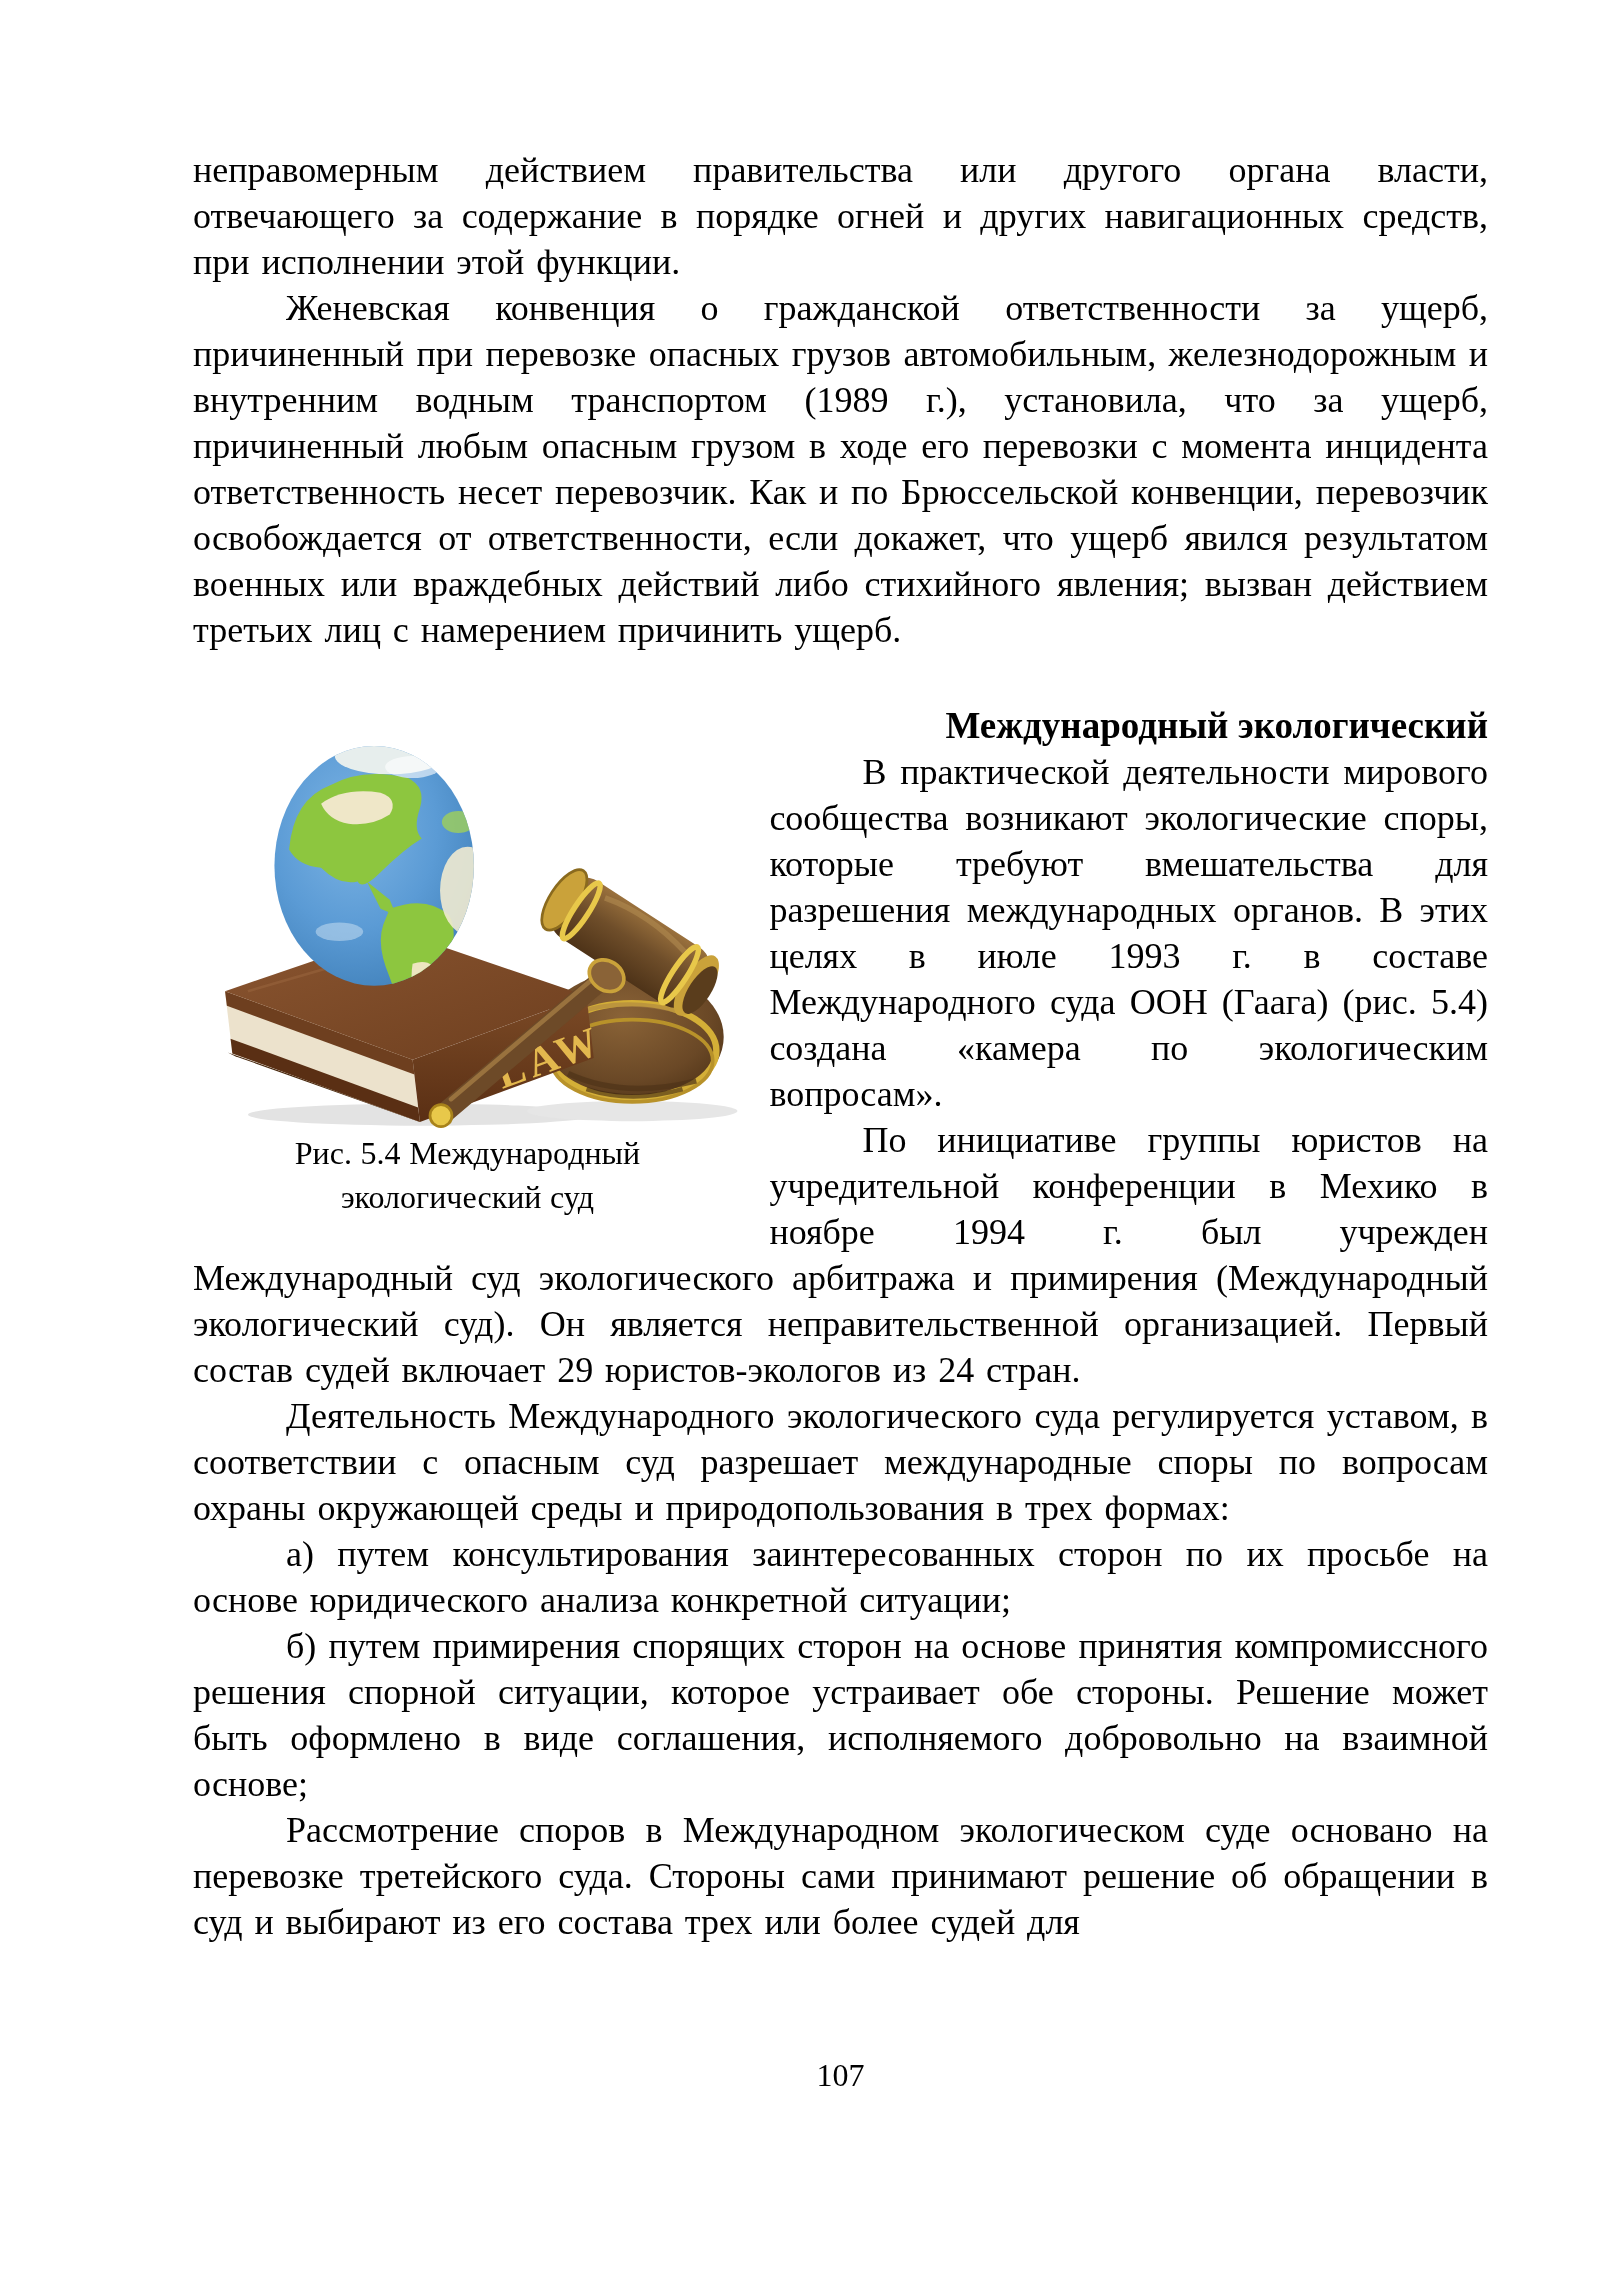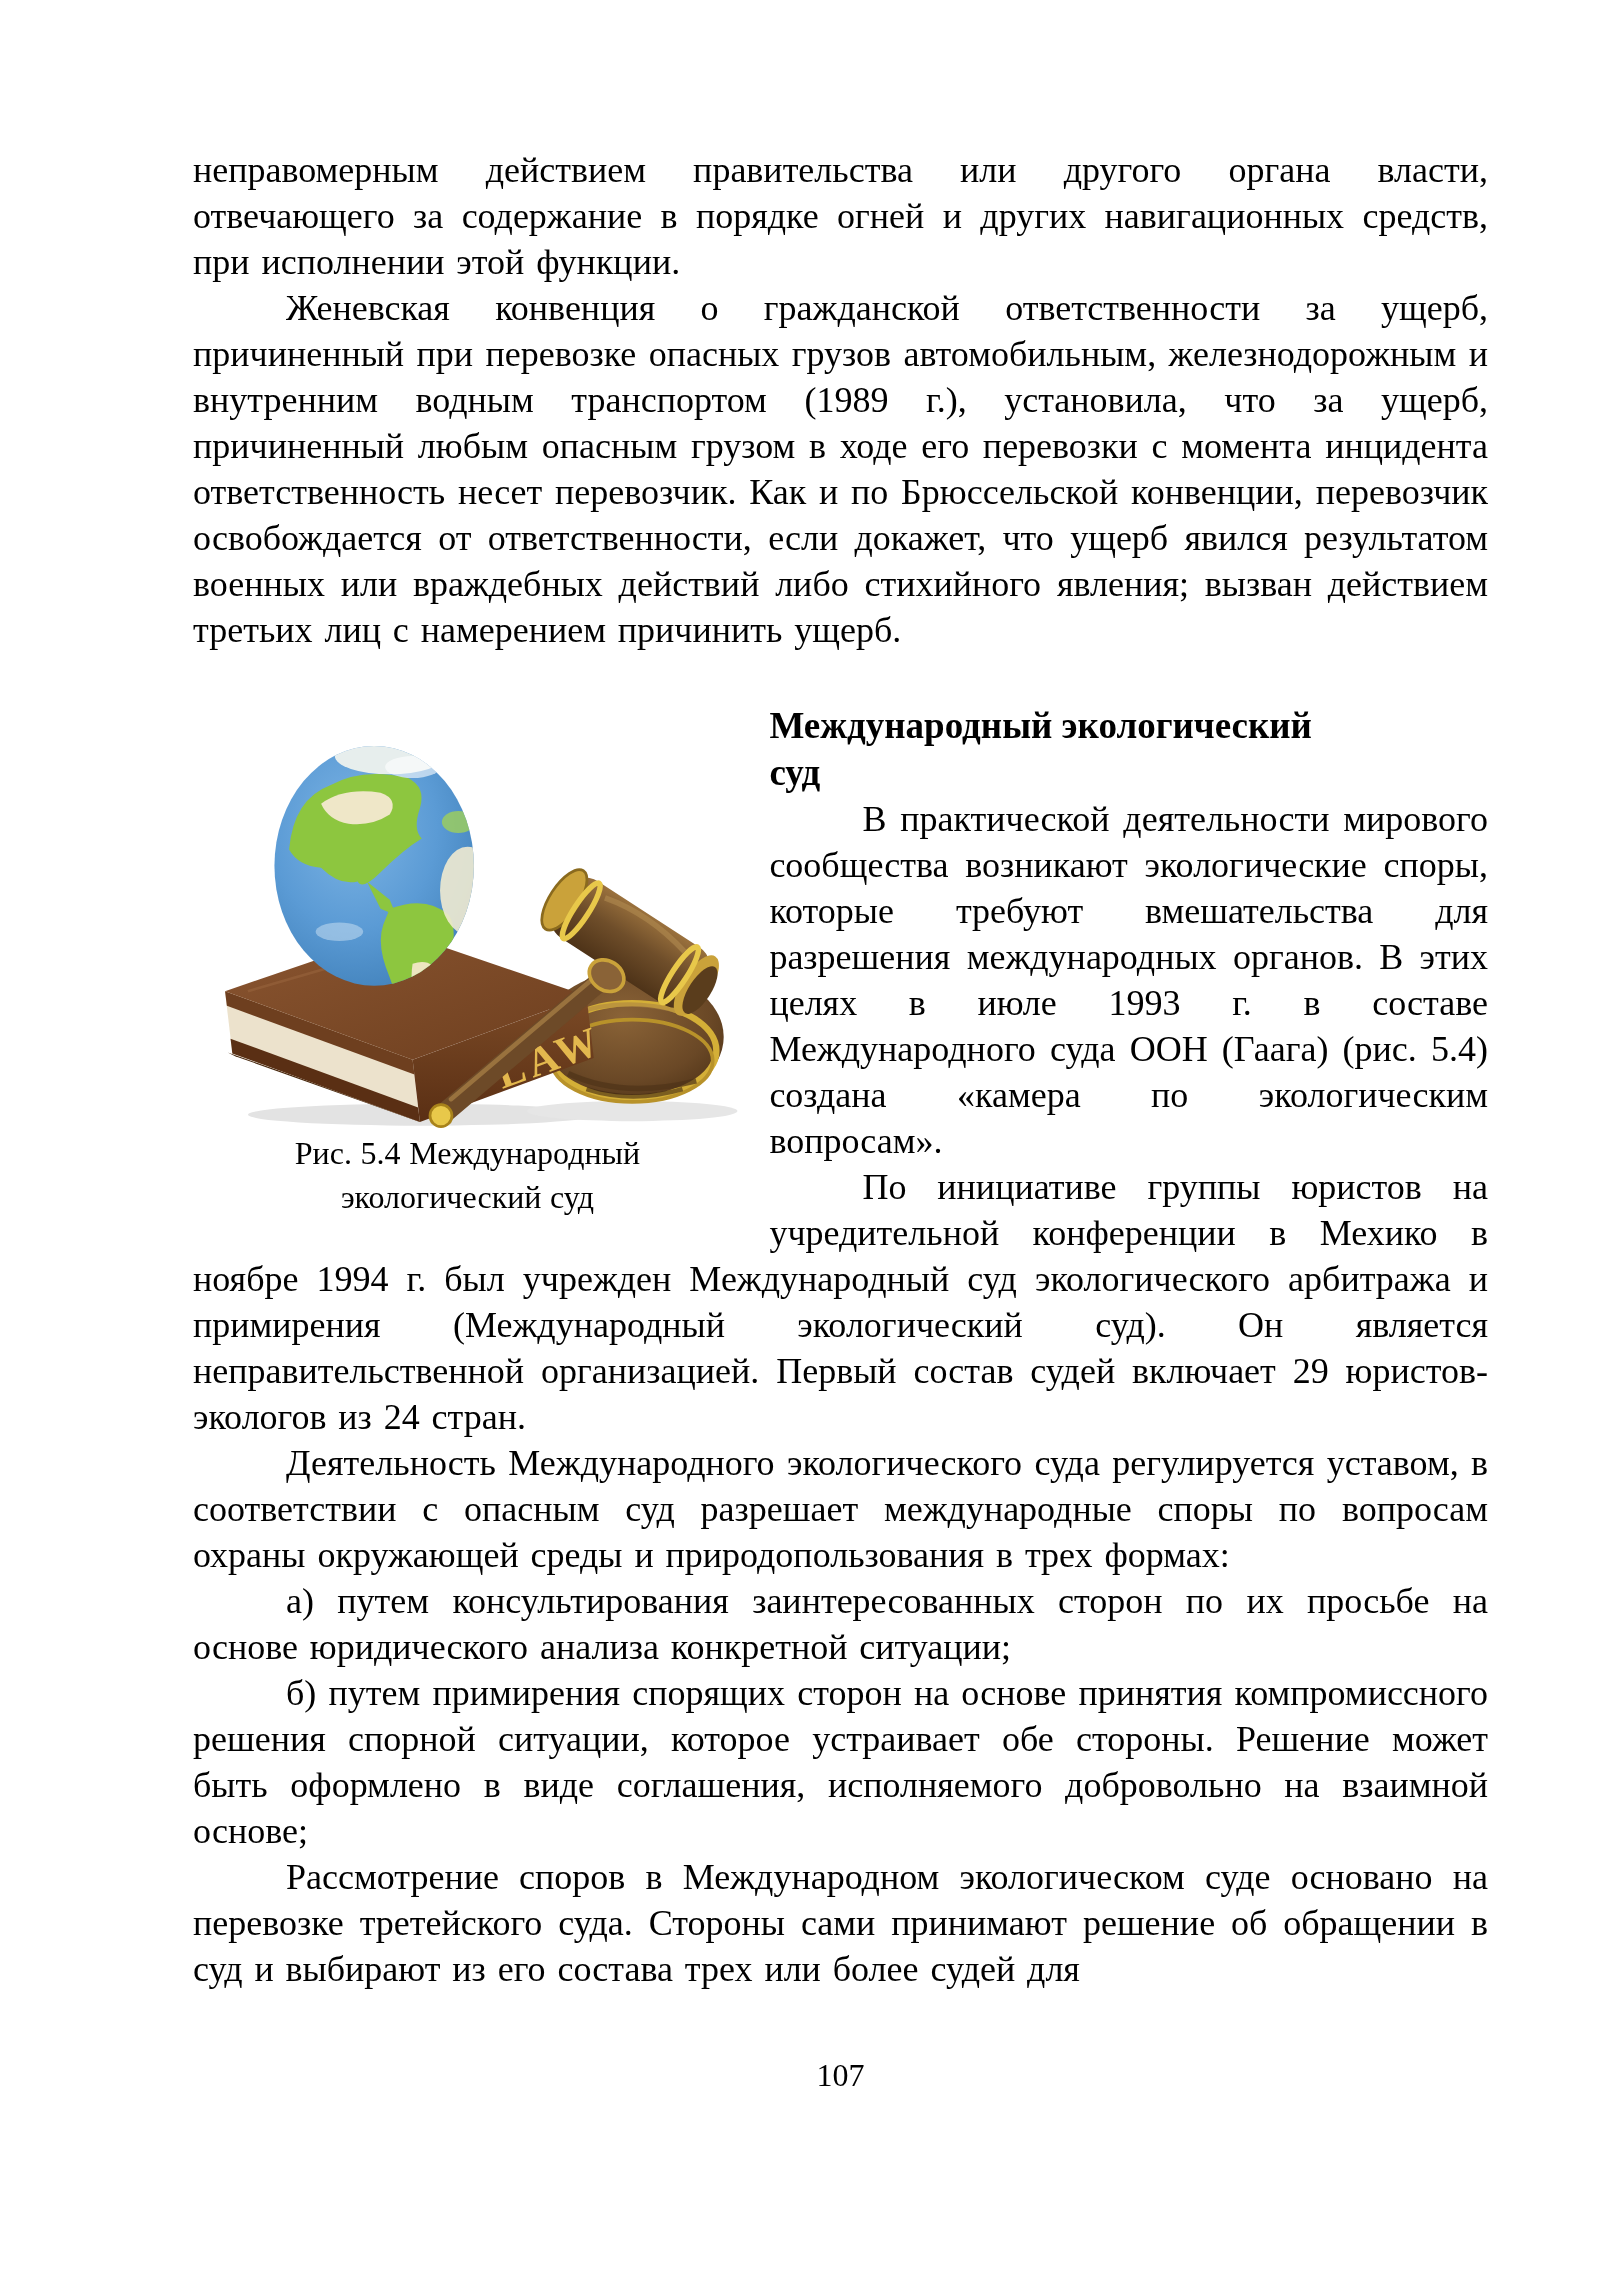--- a/index.html
+++ b/index.html
@@ -40,21 +40,21 @@
     word-spacing: 0.02em;
   }
   h2.heading {
     margin: 0;
     padding: 0;
     font-size: 37px;
     line-height: 47px;
     font-weight: bold;
     text-align: center;
   }
-  h2.heading .hl { display: block; text-align: left; }
+  h2.heading .hl { display: block; text-align: right; }
   .pagenum {
     position: absolute;
     bottom: 96px;
     left: 193px;
     right: 133px;
     text-align: center;
     font-size: 32px;
     margin-top: 24px;
   }
 </style>
@@ -160,21 +160,20 @@
 
           <ellipse cx="452" cy="288" rx="20" ry="16" fill="#8a6337" transform="rotate(33 452 288)"></ellipse>
           <ellipse cx="452" cy="288" rx="20" ry="16" fill="none" stroke="#caa23a" stroke-width="4" transform="rotate(33 452 288)"></ellipse>
         </g>
       </svg>
       <figcaption class="figcaption">Рис. 5.4 Международный экологический суд</figcaption>
     </figure>
 
     <h2 class="heading">
       <span class="hl">Международный экологический</span>
-      <span class="hl">суд</span>
     </h2>
 
     <p>В практической деятельности мирового сообщества возникают экологические споры, которые требуют вмешательства для разрешения международных органов. В этих целях в июле 1993 г. в составе Международного суда ООН (Гаага) (рис. 5.4) создана «камера по экологическим вопросам».</p>
     <p>По инициативе группы юристов на учредительной конференции в Мехико в ноябре 1994 г. был учрежден Международный суд экологического арбитража и примирения (Международный экологический суд). Он является неправительственной организацией. Первый состав судей включает 29 юристов-экологов из 24 стран.</p>
     <p>Деятельность Международного экологического суда регулируется уставом, в соответствии с опасным суд разрешает международные споры по вопросам охраны окружающей среды и природопользования в трех формах:</p>
     <p>а) путем консультирования заинтересованных сторон по их просьбе на основе юридического анализа конкретной ситуации;</p>
     <p>б) путем примирения спорящих сторон на основе принятия компромиссного решения спорной ситуации, которое устраивает обе стороны. Решение может быть оформлено в виде соглашения, исполняемого добровольно на взаимной основе;</p>
     <p>Рассмотрение споров в Международном экологическом суде основано на перевозке третейского суда. Стороны сами принимают решение об обращении в суд и выбирают из его состава трех или более судей для</p>
   </div>
 

